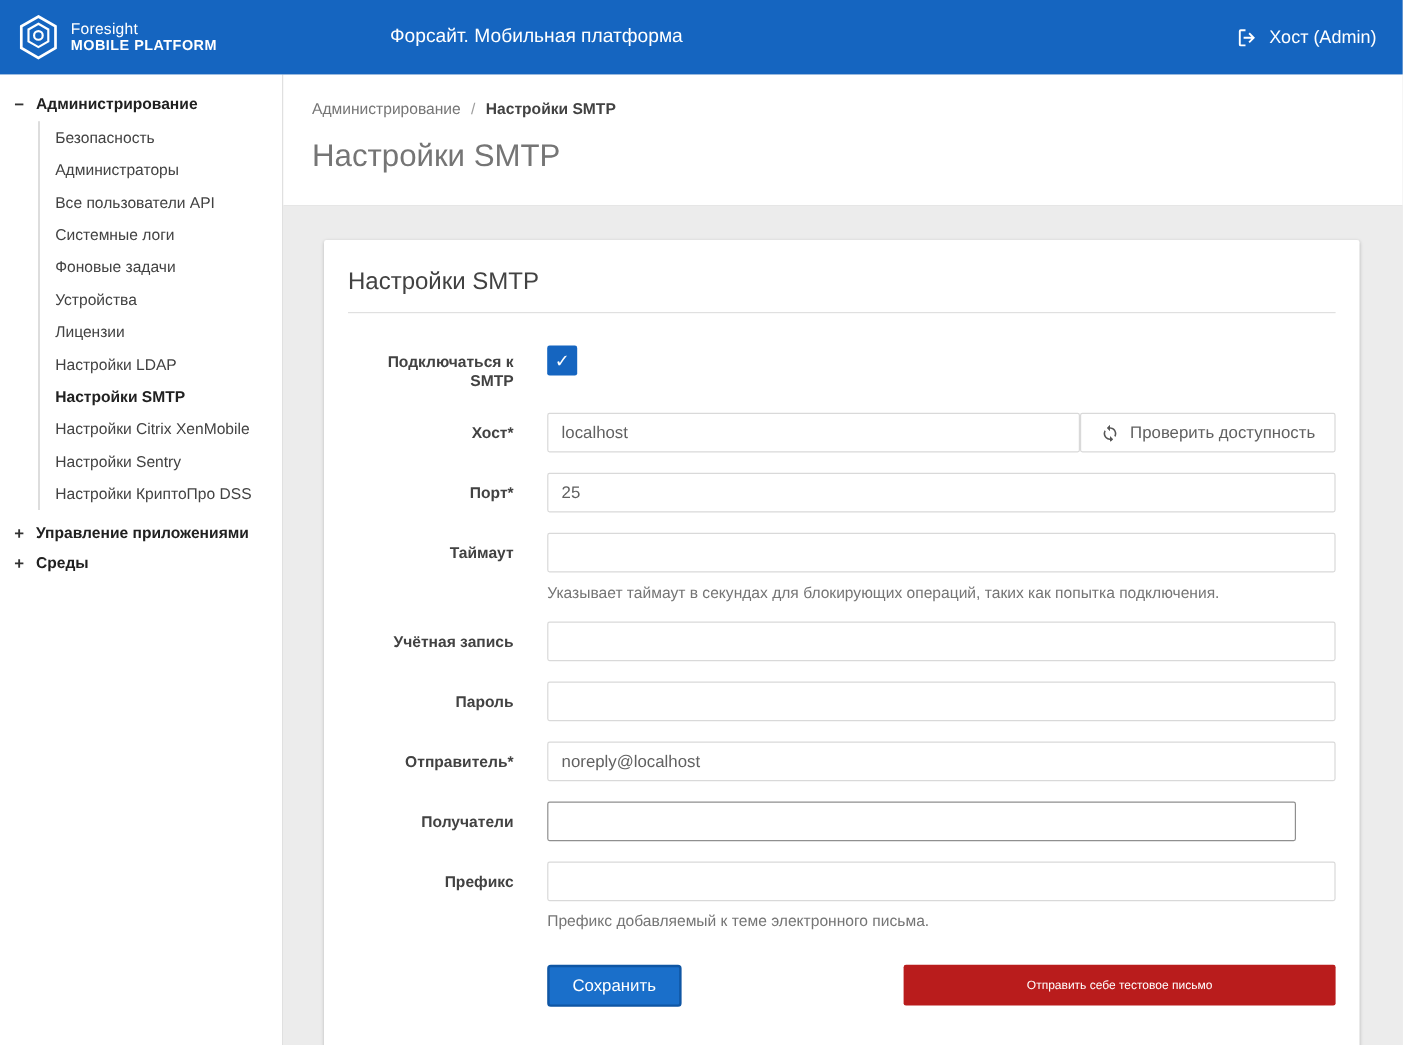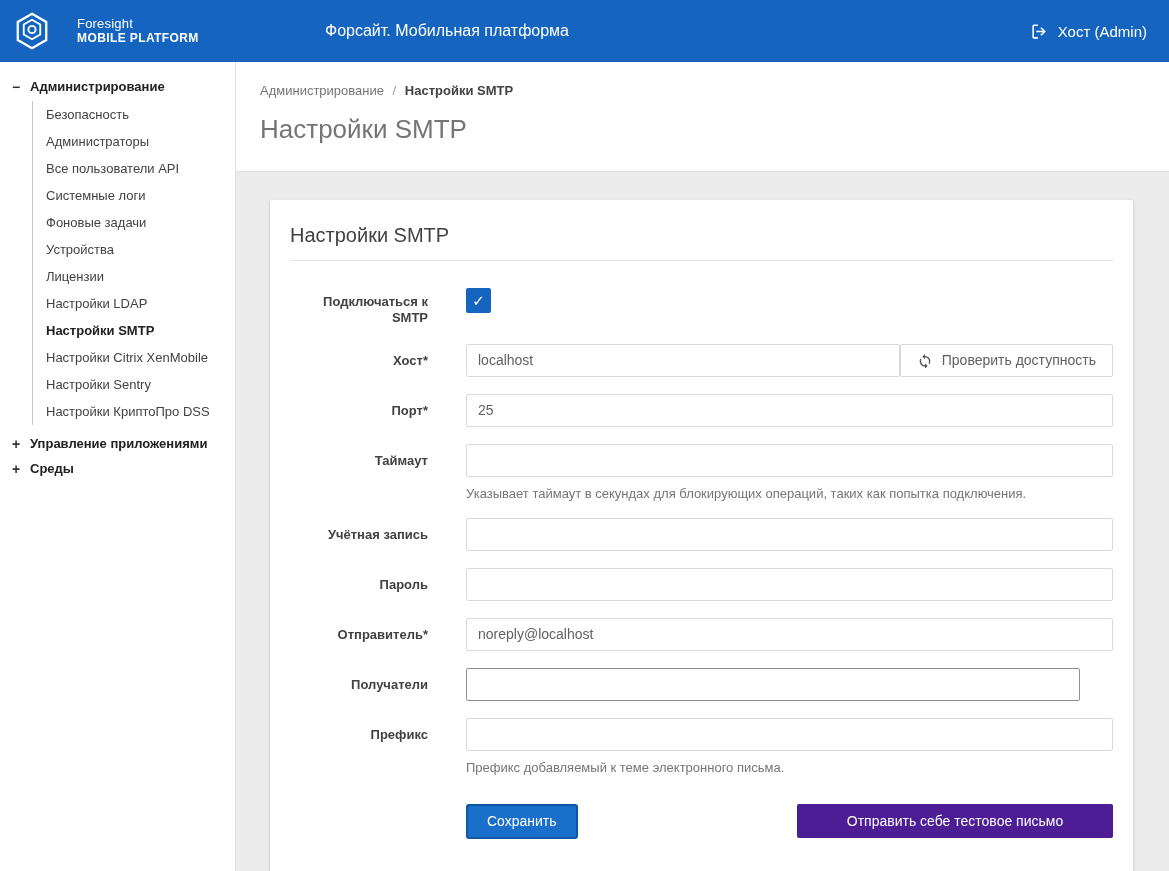--- a/index.html
+++ b/index.html
@@ -8,21 +8,21 @@
     width: 1169px; height: 871px;
     font-family: "Liberation Sans", "DejaVu Sans", sans-serif;
     background: #ececec; overflow: hidden; color: #424242;
   }
 
   
   .topbar {
     position: relative; height: 62px; background: #1565c0; color: #fff;
     display: flex; align-items: center; padding: 0 22px 0 14px;
   }
-  .brand { display: flex; align-items: center; gap: 27px; cursor: pointer; }
+  .brand { display: flex; align-items: center; gap: 9px; cursor: pointer; }
   .brand-icon { display: flex; align-items: center; }
   .brand-text { line-height: 1.15; }
   .brand-line1 { font-size: 13px; font-weight: 400; letter-spacing: .2px; }
   .brand-line2 { font-size: 12px; font-weight: 700; letter-spacing: .4px; }
   .topbar-title {
     position: absolute; left: 325px; top: 50%; transform: translateY(-50%);
     font-size: 16px; font-weight: 400;
   }
   .logout {
     margin-left: auto; display: flex; align-items: center; gap: 9px;
@@ -76,21 +76,21 @@
     padding: 24px 20px 42px 20px;
   }
   .card-title {
     margin: 0 0 24px 0; font-size: 20px; font-weight: 400; color: #424242;
     padding-bottom: 13px; border-bottom: 1px solid #e0e0e0;
   }
 
   
   .form-row { display: flex; margin-bottom: 17px; }
   .form-label {
-    width: 138px; margin-right: 38px; flex-shrink: 0; text-align: right;
+    width: 138px; margin-right: 28px; flex-shrink: 0; text-align: right;
     font-size: 13px; font-weight: 700; color: #424242; padding-top: 9px;
     line-height: 1.25;
   }
   .req { font-weight: 700; color: #424242; }
   .form-control { flex: 1; min-width: 0; }
   .text-input {
     width: 100%; height: 33px; border: 1px solid #d9d9d9; border-radius: 2px;
     padding: 0 11px; font-size: 14px; color: #616161; background: #fff;
     font-family: inherit; outline: none;
   }
@@ -114,22 +114,22 @@
   }
 
   .buttons-row { margin-top: 29px; margin-bottom: 0; }
   .buttons-wrap { display: flex; justify-content: space-between; align-items: center; }
   .btn-save {
     height: 35px; padding: 0 19px; background: #1a6fca; color: #fff;
     border: 2px solid #0f56a4; border-radius: 3px; font-size: 14px;
     cursor: pointer; font-family: inherit;
   }
   .btn-test {
-    height: 34px; width: 316px; background: #4c1d95; color: #fff;
-    border: none; border-radius: 2px; font-size: 14px; cursor: pointer;
+    height: 34px; width: 360px; background: #b91c1c; color: #fff;
+    border: none; border-radius: 2px; font-size: 10px; cursor: pointer;
     font-family: inherit;
   }
 </style>
 </head>
 <body>
 
 <header class="topbar">
   <div class="brand">
     <span class="brand-icon">
       <svg width="36" height="40" viewBox="0 0 24 26" fill="none" stroke="#ffffff" stroke-width="1.5">

